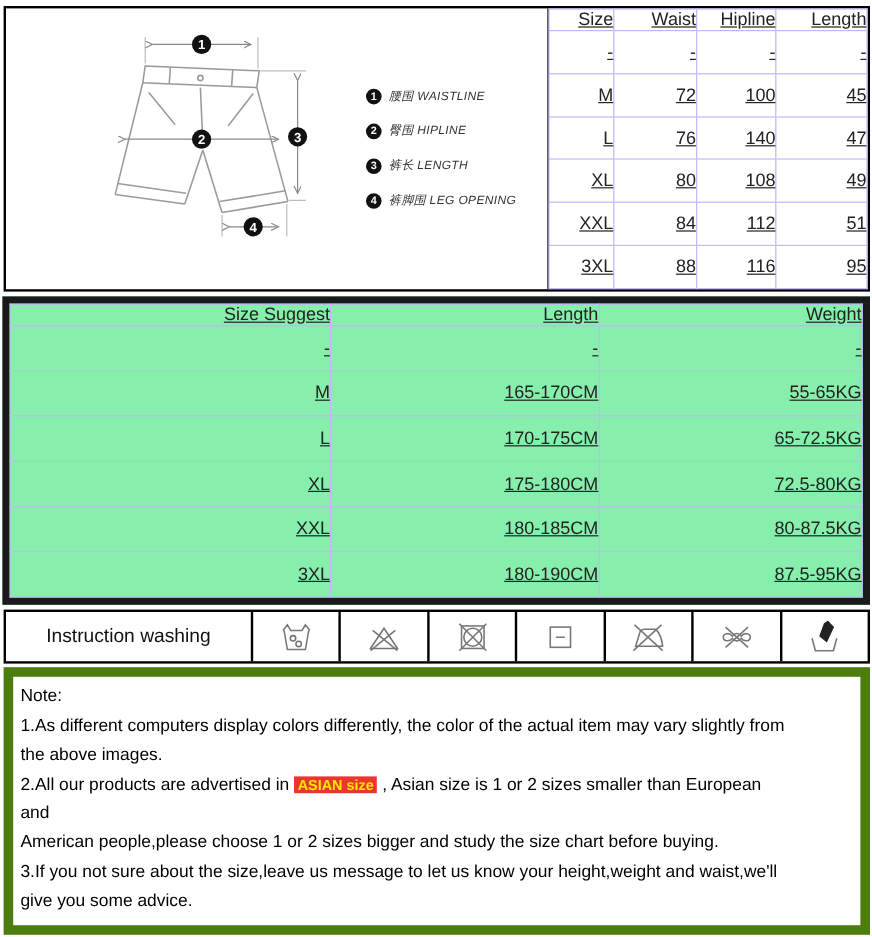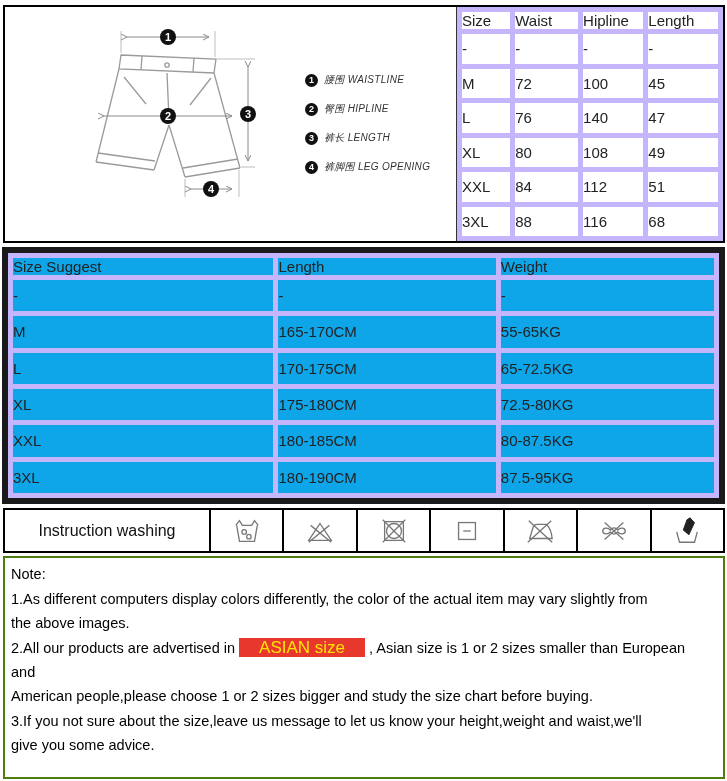--- a/index.html
+++ b/index.html
@@ -9,35 +9,35 @@
   .top-box { position:absolute; left:3px; top:5px; width:722px; height:238px; border:2px solid #000; display:flex; }
   .diagram-cell { width:452px; position:relative; border-right:1px solid #333; }
   .shorts-svg { position:absolute; left:0; top:0; }
   .legend { position:absolute; left:300px; top:66px; }
   .legend-row { display:flex; align-items:center; margin-bottom:15px; }
   .legend-num { width:13px; height:13px; border-radius:50%; background:#111; color:#fff; font-size:9px; font-weight:bold; display:inline-flex; align-items:center; justify-content:center; margin-right:6px; flex:none; }
   .legend-text { font-size:10px; color:#333; letter-spacing:0.3px; white-space:nowrap;font-style:italic; }
 
   .size-table-wrap { flex:1; }
   table.grid { width:100%; height:100%; border-collapse:collapse; table-layout:fixed; }
-  table.grid td { border:5px solid #c4b5fd; text-align:left; vertical-align:middle; font-size:15px; color:#222; }
-
-  
-  .suggest-box { position:absolute; left:2px; top:247px; width:723px; height:257px; border:6px solid #1a1a1a; background:#0ea5e9; }
+  table.grid td { border:1px solid #c4b5fd; text-align:right; vertical-align:middle; font-size:15px; color:#222;text-decoration:underline; }
+
+  
+  .suggest-box { position:absolute; left:2px; top:247px; width:723px; height:257px; border:6px solid #1a1a1a; background:#86efac; }
 
   
   .washing-box { position:absolute; left:3px; top:508px; width:722px; height:45px; border:2px solid #000; display:flex; align-items:stretch; }
   .washing-label { width:204px; display:flex; align-items:center; justify-content:center; font-size:16px; color:#111; }
   .wash-cell { flex:1; border-left:2px solid #000; display:flex; align-items:center; justify-content:center; }
   .wash-cell svg { display:block; }
 
   
-  .note-box { position:absolute; left:3px; top:556px; width:722px; height:223px; border:2px solid #4d7c0f; padding:3px 6px; color:#000; }
+  .note-box { position:absolute; left:3px; top:556px; width:722px; height:223px; border:8px solid #4d7c0f; padding:3px 6px; color:#000; }
   .note-para { white-space:pre-line; font-size:14.5px; line-height:24px; margin:1px 0; }
-  .hl { font-weight:normal; font-size:17px; padding:0 20px; }
+  .hl { font-weight:bold; font-size:12px; padding:0 3px; }
 </style>
 </head>
 <body>
 
 <div class="top-box">
   <div class="diagram-cell">
     <svg class="shorts-svg" width="290" height="238" viewBox="0 0 290 238">
       <defs>
         <marker id="ah" markerWidth="9" markerHeight="9" refX="6" refY="3" orient="auto">
           <path d="M0,0 L6,3 L0,6" fill="none" stroke="#8a8a8a" stroke-width="1"></path>
@@ -154,21 +154,21 @@
           <tr>
             <td>XXL</td>
             <td>84</td>
             <td>112</td>
             <td>51</td>
           </tr>
           <tr>
             <td>3XL</td>
             <td>88</td>
             <td>116</td>
-            <td>68</td>
+            <td>95</td>
           </tr>
         </tbody>
     </table>
   </div>
 </div>
 
 <div class="suggest-box">
   <table class="grid">
     <colgroup>
         <col style="width:37.6%">

